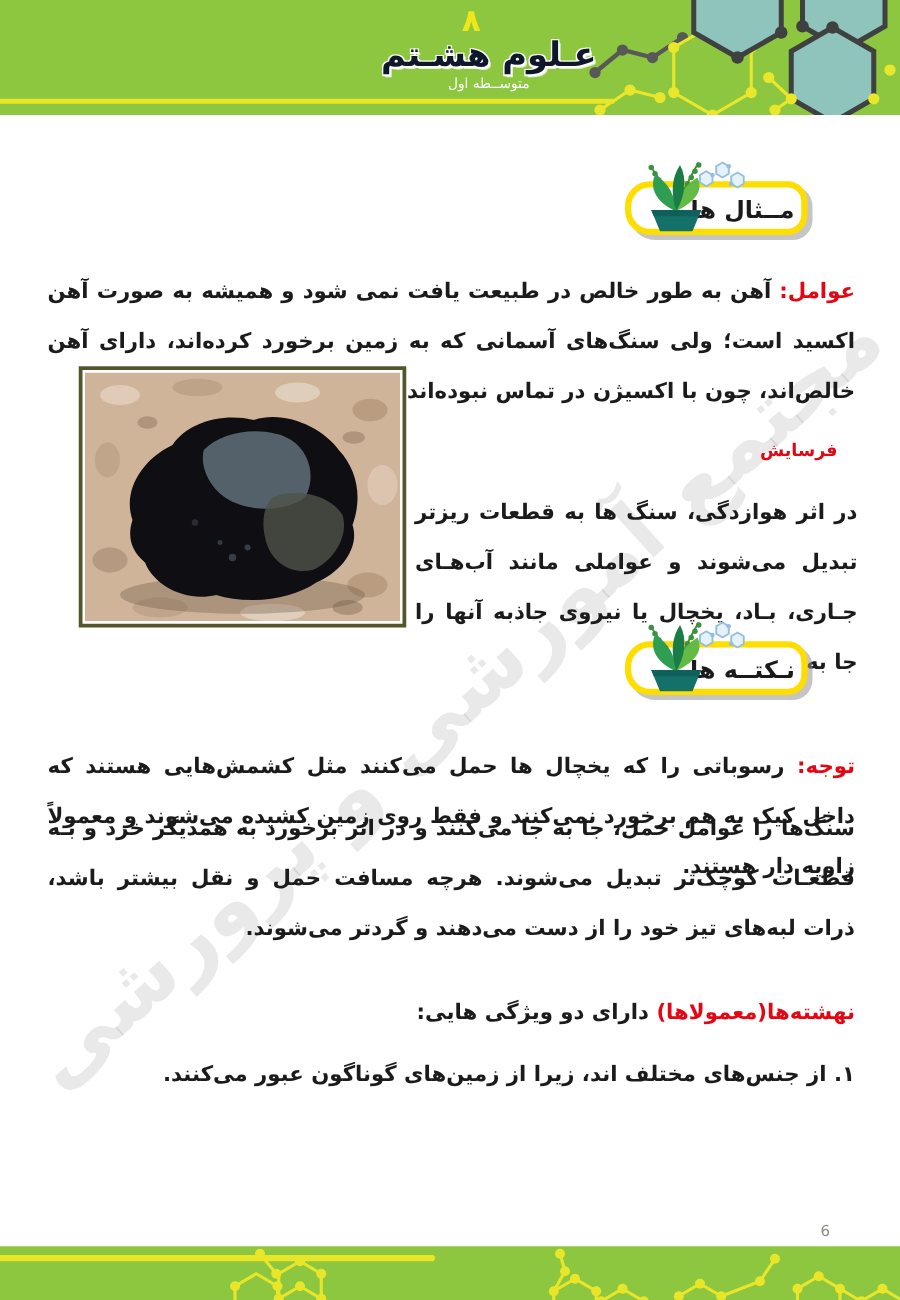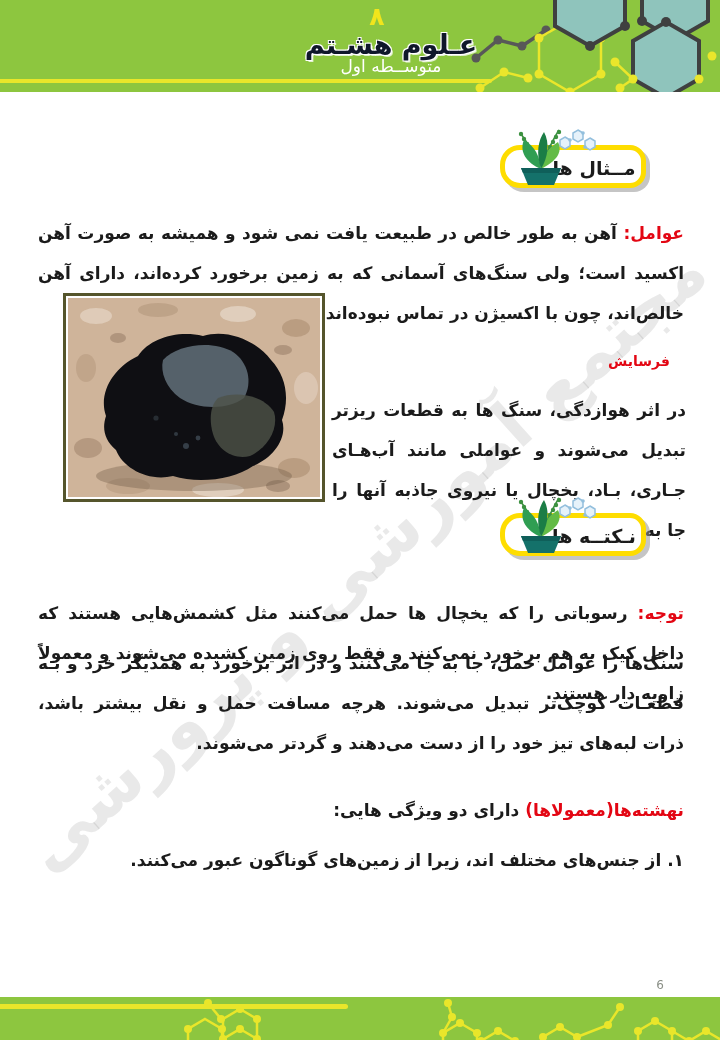--- a/index.html
+++ b/index.html
@@ -21,21 +21,21 @@
   .logo-grade{
     display:block; color:#f1e51c; font-size:25px; font-weight:bold;
     line-height:26px; margin-right:28px;
   }
   .logo-title{
     display:block; color:#0f172a; font-size:27px; font-weight:bold; line-height:30px;
     text-shadow:-1px -1px 0 #fff,1px -1px 0 #fff,-1px 1px 0 #fff,1px 1px 0 #fff,2px 2px 0 rgba(255,255,255,.75);
     white-space:nowrap;
   }
   .logo-sub{
-    display:block; color:#ffffff; font-size:17px; line-height:13px; letter-spacing:1px;
+    display:block; color:#ffffff; font-size:11px; line-height:13px; letter-spacing:1px;
   }
   .header-molecules{ position:absolute; right:0; top:0; }
   
   .footer{
     position:absolute; left:0; bottom:0; width:720px; height:43px;
     background:#8dc63f; overflow:hidden;
   }
   .footer-rule{
     position:absolute; left:0; top:7px; width:348px; height:5px;
     background:#e9e62a; border-radius:0 4px 4px 0;

